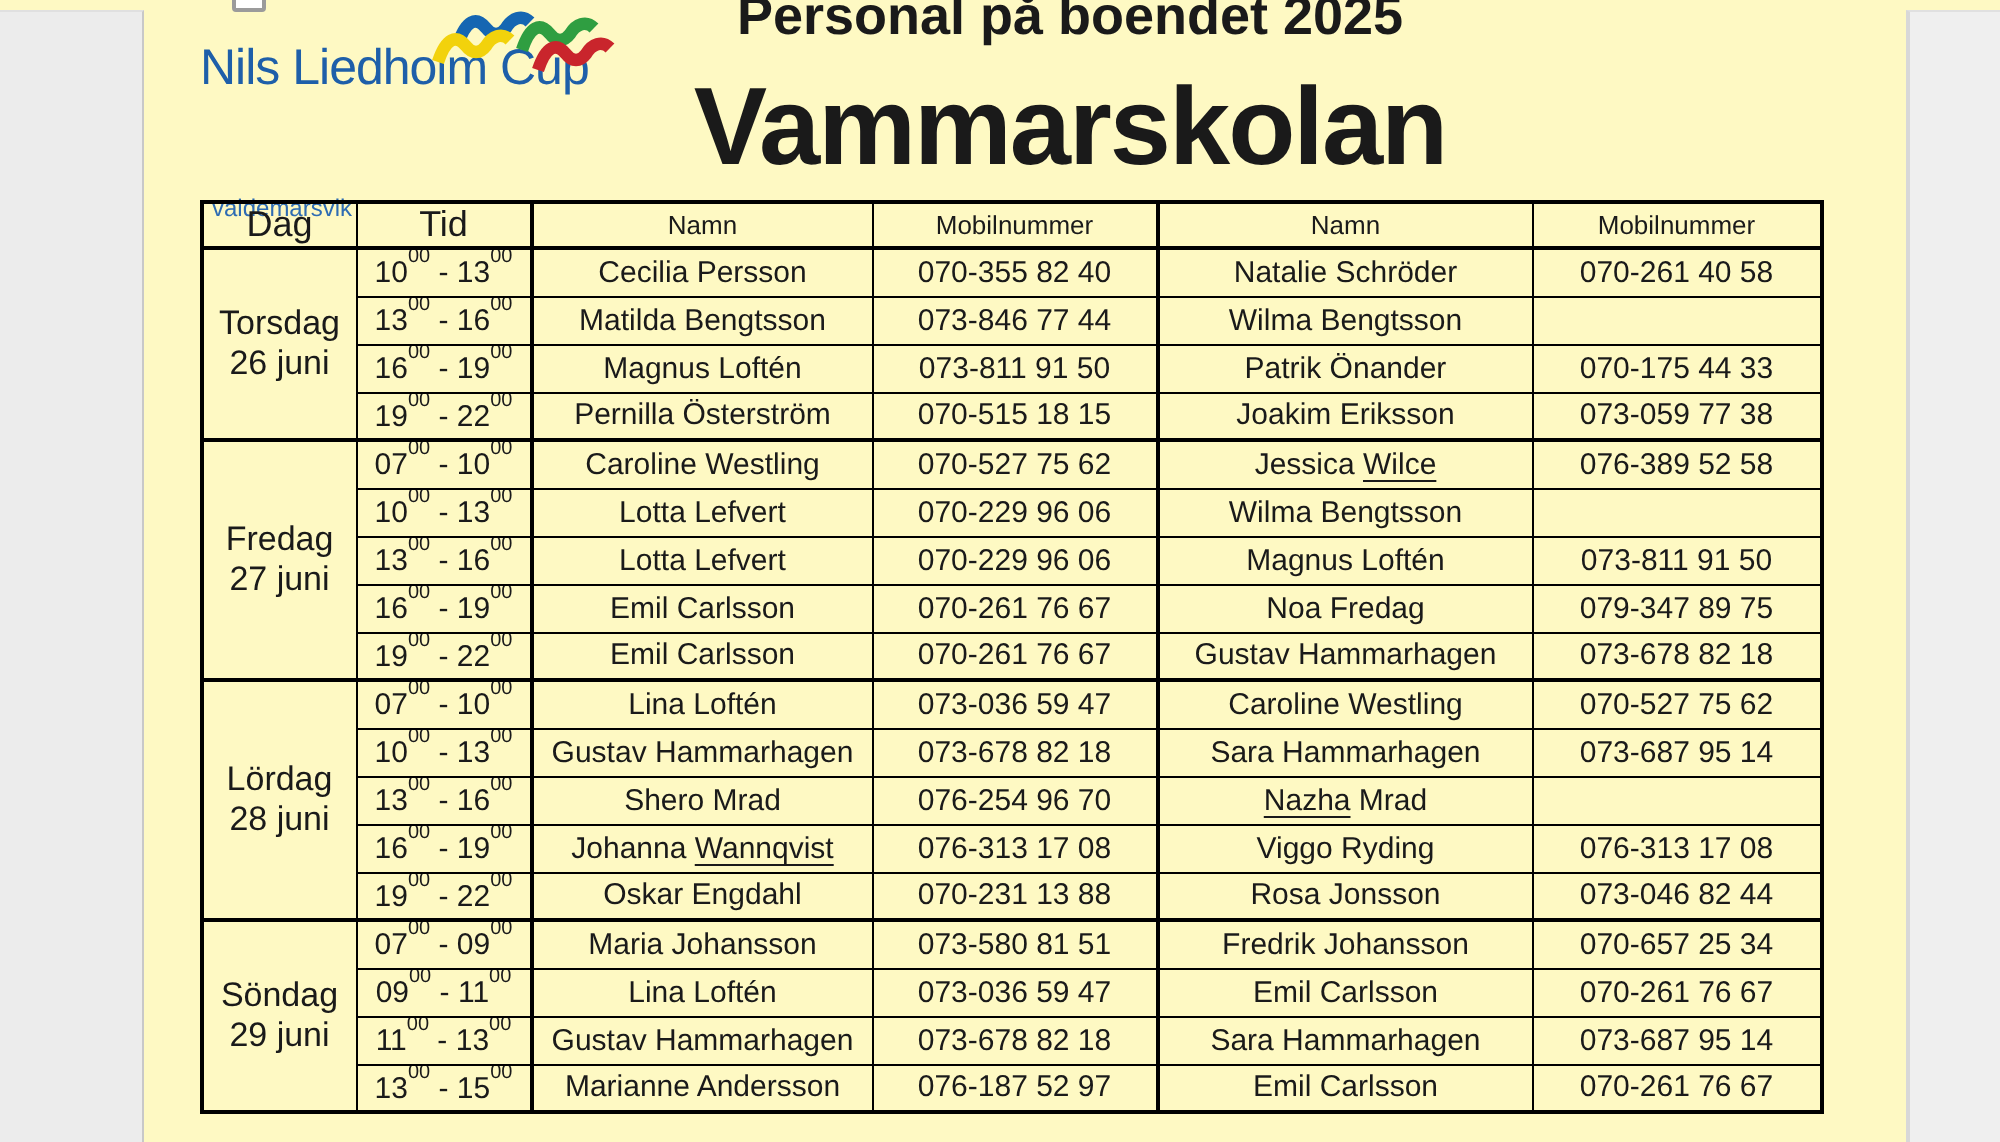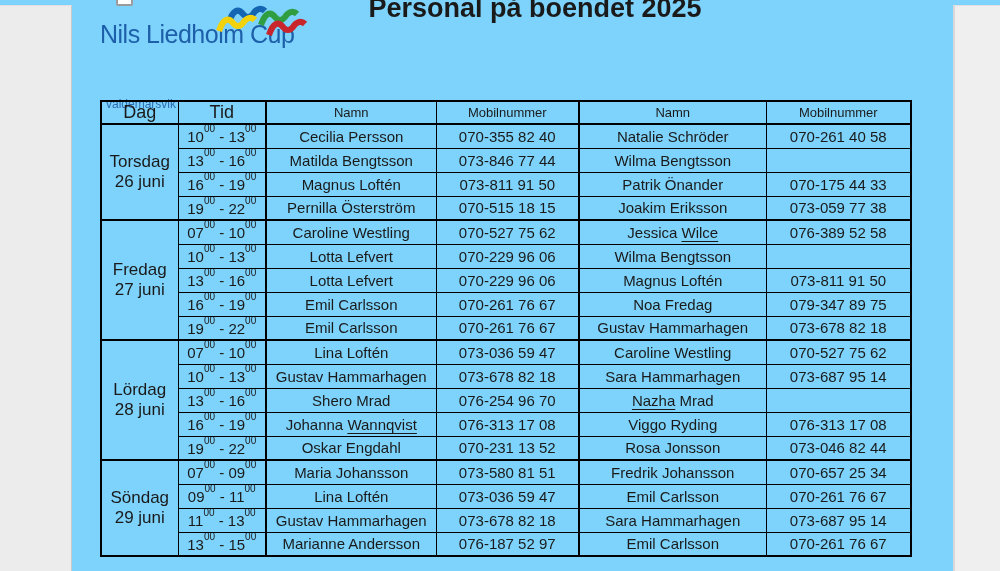--- a/index.html
+++ b/index.html
@@ -1,19 +1,19 @@
 <!DOCTYPE html>
 <html><head>
 <meta charset="utf-8">
 <style>
   * { margin:0; padding:0; box-sizing:border-box; }
   html,body { background:#fff; }
   .canvas {
     position:relative; width:1000px; height:571px; overflow:hidden;
-    background:#7dd3fc; font-family:"Liberation Sans","DejaVu Sans",sans-serif; color:#1a1a1a;
+    background:#fef9c3; font-family:"Liberation Sans","DejaVu Sans",sans-serif; color:#1a1a1a;
   }
   .margin-area { position:absolute; top:5px; height:566px; border-top:1px solid #e0e0e0; }
   .margin-left  { left:0; width:72px; background:#ececec; border-right:1px solid #c8c8c8; }
   .margin-right { left:953px; width:47px; background:#efefef; border-left:2px solid #d8d8d8; }
   .top-tab {
     position:absolute; left:116px; top:-7px; width:17px; height:13px;
     background:#fff; border:2px solid #9b9b9b; border-radius:2px;
   }
   
   .logo-text {
@@ -71,20 +71,21 @@
   <div class="logo-text">Nils Liedholm Cup</div>
   <div class="logo-sub">valdemarsvik</div>
   <svg class="logo-waves" viewBox="0 0 94 42">
     <path d="M15,21 C19,9 24,7 29,13 C32,17 36,17 39,13 C42,8 47,6 51,10" fill="none" stroke-width="6.2" stroke="#1566b2"></path>
     <path d="M5,30 C9,18 14,16 19,22 C22,26 26,26 29,22 C32,17 37,15 41,19" fill="none" stroke-width="6.2" stroke="#f2d20c"></path>
     <path d="M47,24 C51,12 56,10 61,16 C64,20 68,20 71,16 C74,11 79,9 83,13" fill="none" stroke-width="6.2" stroke="#2f9e41"></path>
     <path d="M55,34 C59,22 64,20 69,26 C72,30 76,30 79,26 C82,21 87,19 91,23" fill="none" stroke-width="6.2" stroke="#c9252c"></path>
   </svg>
 
   <div class="subtitle">Personal på boendet 2025</div>
+  <div class="main-title">Vammarskolan</div>
 
   <table class="schedule">
     <colgroup>
       <col style="width:77px">
         <col style="width:88px">
         <col style="width:170px">
       <col style="width:143px">
         <col style="width:187px">
         <col style="width:145px">
     </colgroup>
@@ -198,21 +199,21 @@
         <tr>
           <td class="c-time"><span>16</span><sup>00</sup><span> - </span><span>19</span><sup>00</sup></td>
           <td class="c-n1">Johanna <span class="sp">Wannqvist</span></td>
           <td class="c-p1">076-313 17 08</td>
           <td class="c-n2">Viggo Ryding</td>
           <td class="c-p2">076-313 17 08</td>
         </tr>
         <tr>
           <td class="c-time"><span>19</span><sup>00</sup><span> - </span><span>22</span><sup>00</sup></td>
           <td class="c-n1">Oskar Engdahl</td>
-          <td class="c-p1">070-231 13 52</td>
+          <td class="c-p1">070-231 13 88</td>
           <td class="c-n2">Rosa Jonsson</td>
           <td class="c-p2">073-046 82 44</td>
         </tr>
         <tr class="gf">
           <td class="day" rowspan="4">
             <div>Söndag</div>
             <div>29 juni</div>
           </td>
           <td class="c-time"><span>07</span><sup>00</sup><span> - </span><span>09</span><sup>00</sup></td>
           <td class="c-n1">Maria Johansson</td>

